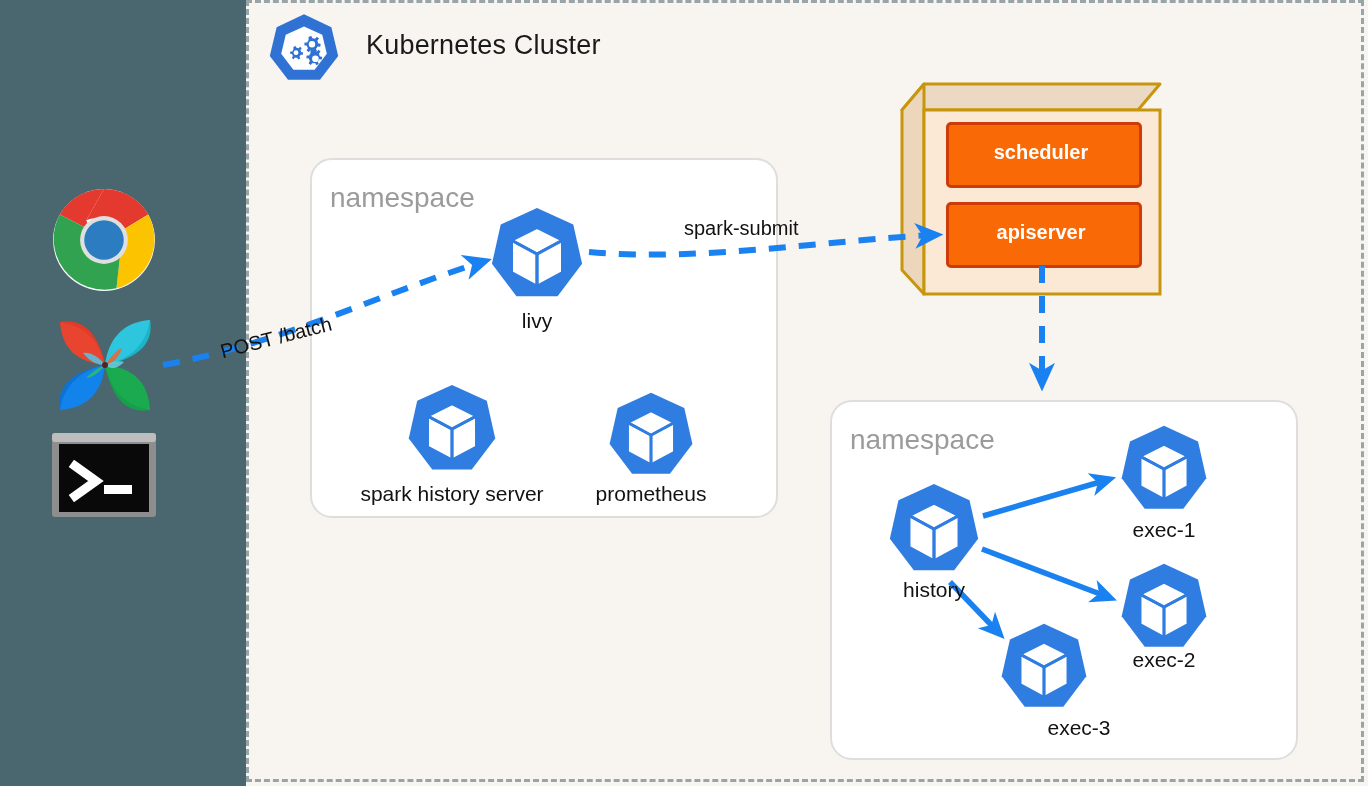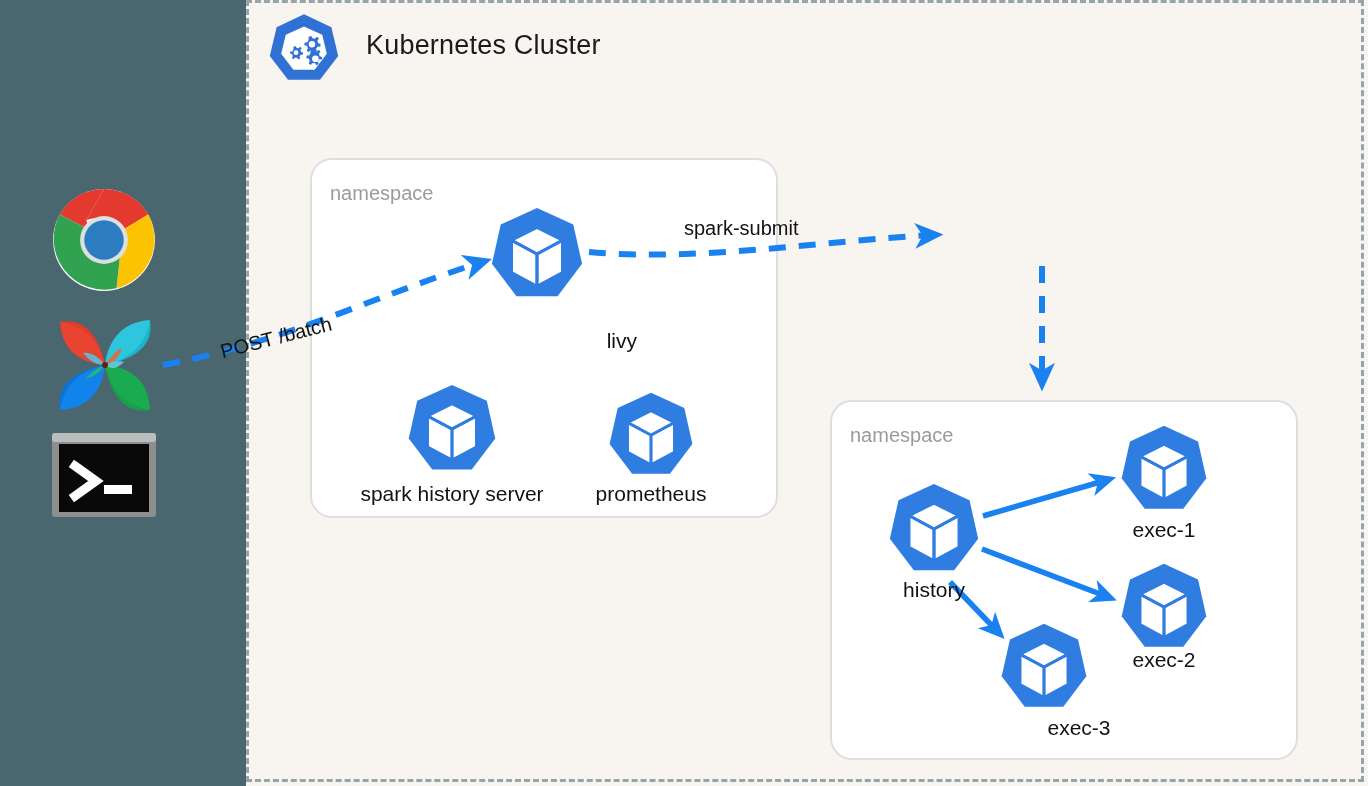--- a/index.html
+++ b/index.html
@@ -62,21 +62,21 @@
   }
   
   .namespace-box {
     position: absolute;
     background: #ffffff;
     border: 2px solid #dedede;
     border-radius: 22px;
   }
   .namespace-label {
     position: absolute;
-    font-size: 20px;
+    font-size: 28px;
     color: #9b9b9b;
     white-space: nowrap;
   }
   
   .pod {
     position: absolute;
   }
   .pod-label {
     position: absolute;
     font-size: 21px;
@@ -206,20 +206,38 @@
   </div>
 
   <div id="cluster-title">Kubernetes Cluster</div>
 
   <div class="namespace-box" style="left:310px; top:158px; width:464px; height:356px;"></div>
   <div class="namespace-label" style="left:330px; top:182px;">namespace</div>
 
   <div class="namespace-box" style="left:830px; top:400px; width:464px; height:356px;"></div>
   <div class="namespace-label" style="left:850px; top:424px;">namespace</div>
 
+  <div id="control-plane">
+    <svg width="262" height="215" viewBox="0 0 262 215" aria-hidden="true">
+
+      <polygon points="2,28 24,2 260,2 238,28" fill="#ecd9c3" stroke="#c8960c" stroke-width="3" stroke-linejoin="round"></polygon>
+
+      <polygon points="2,28 2,188 24,212 24,2" fill="#ecd6bc" stroke="#c8960c" stroke-width="3" stroke-linejoin="round"></polygon>
+
+      <rect x="24" y="28" width="236" height="184" fill="#fce9d5" stroke="#c8960c" stroke-width="3"></rect>
+    </svg>
+
+    <div style="position:absolute; left:46px; top:40px; width:190px; height:60px;
+                background:#f96a06; border:3px solid #cc3b09; border-radius:5px;"></div>
+    <div class="cp-service-label" style="left:46px; top:59px; width:190px;">scheduler</div>
+
+    <div style="position:absolute; left:46px; top:120px; width:190px; height:60px;
+                background:#f96a06; border:3px solid #cc3b09; border-radius:5px;"></div>
+    <div class="cp-service-label" style="left:46px; top:139px; width:190px;">apiserver</div>
+  </div>
 
   <svg class="svg-layer" aria-hidden="true">
     <defs>
       <marker id="arrow-blue" viewBox="0 0 12 12" refX="7" refY="6" markerWidth="5.2" markerHeight="5.2" orient="auto-start-reverse">
         <path d="M0 1 L11 6 L0 11 L3 6 Z" fill="#1a81f0"></path>
       </marker>
     </defs>
 
     <path d="M163 365 C 280 344, 380 294, 482 262" fill="none" stroke="#1a81f0" stroke-width="6" stroke-dasharray="17 13" stroke-linecap="butt" marker-end="url(#arrow-blue)"></path>
 
@@ -241,21 +259,21 @@
       <path d="M50 22 L76 35 L50 49 L24 35 Z" fill="#ffffff"></path>
       <path d="M24 35 L50 49 L50 82 L24 68 Z" fill="#ffffff"></path>
       <path d="M76 35 L76 68 L50 82 L50 49 Z" fill="#ffffff"></path>
       <g stroke="#2f7de1" stroke-width="3" fill="none" stroke-linejoin="round">
         <path d="M50 22 L76 35 L50 49 L24 35 Z"></path>
         <path d="M24 35 L50 49 L50 82 L24 68 Z"></path>
         <path d="M76 35 L76 68 L50 82 L50 49 Z"></path>
       </g>
     </svg>
   </div>
-  <div class="pod-label" style="left:437px; top:329px; width:200px;text-align:right;">livy</div>
+  <div class="pod-label" style="left:437px; top:309px; width:200px;">livy</div>
 
   <div class="pod" style="left:405px; top:383px; width:94px; height:94px;">
     <svg width="94" height="94" viewBox="0 0 100 100" aria-hidden="true">
       <path d="M50 2 L87 19 L96 59 L71 92 L29 92 L4 59 L13 19 Z" fill="#2f7de1"></path>
       <path d="M50 22 L76 35 L50 49 L24 35 Z" fill="#ffffff"></path>
       <path d="M24 35 L50 49 L50 82 L24 68 Z" fill="#ffffff"></path>
       <path d="M76 35 L76 68 L50 82 L50 49 Z" fill="#ffffff"></path>
       <g stroke="#2f7de1" stroke-width="3" fill="none" stroke-linejoin="round">
         <path d="M50 22 L76 35 L50 49 L24 35 Z"></path>
         <path d="M24 35 L50 49 L50 82 L24 68 Z"></path>

